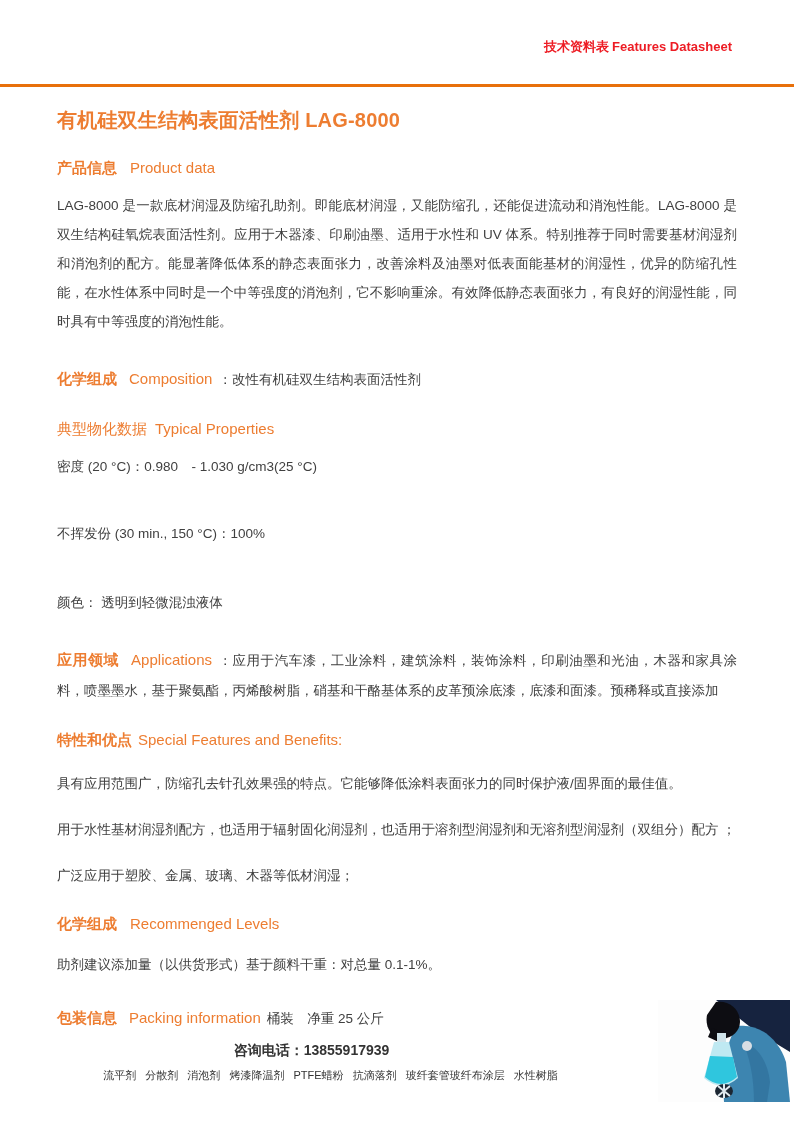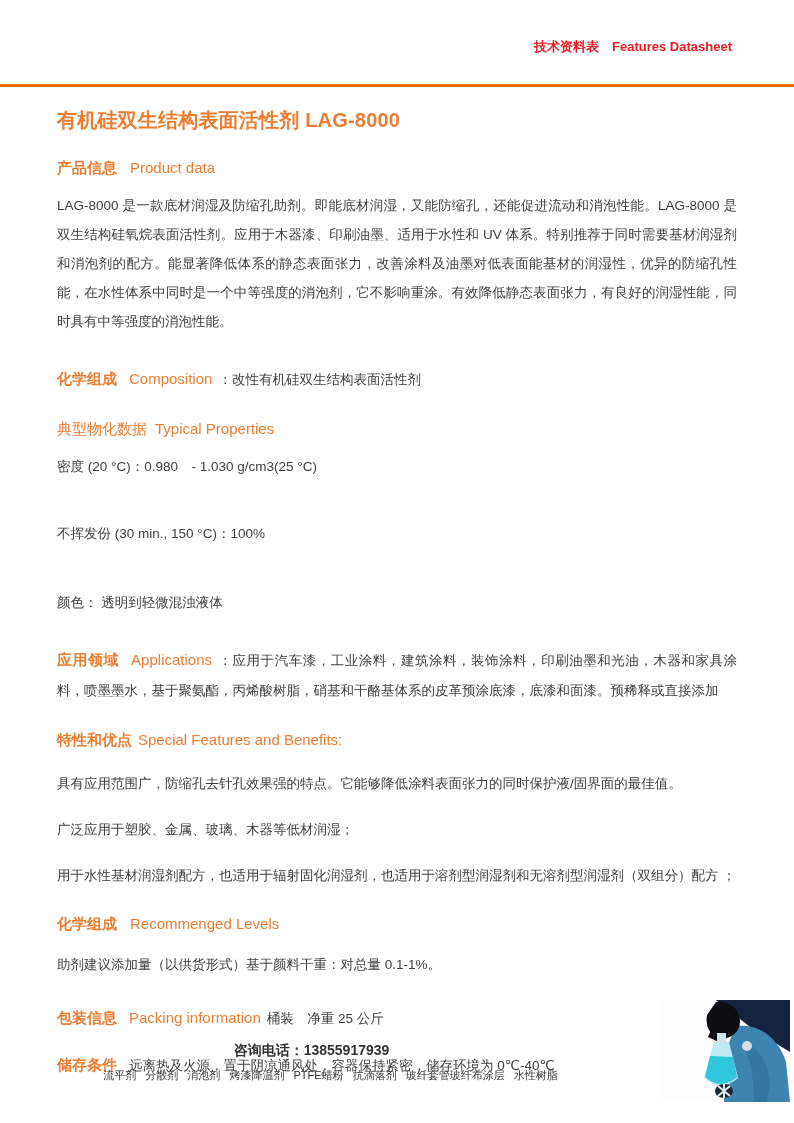--- a/index.html
+++ b/index.html
@@ -9,21 +9,21 @@
     font-family:"Liberation Sans","DejaVu Sans",sans-serif;
     color:var(--body-text,#404040);
   }
   
   .hdr { position:relative; height:84px; }
   .logo { position:absolute; left:33px; top:11px; width:74px; text-align:center; }
   .logo svg { display:block; margin:0 auto; width:50px; height:47px; }
   .logo-name { font-size:11px; font-weight:bold; color:#3c3c3c; letter-spacing:1.6px; margin-top:1px; }
   .doc-label { position:absolute; right:62px; top:38px; font-size:13px; font-weight:bold;
                color:var(--brand-red,#ed1c24); white-space:nowrap; }
-  .doc-label .zh { margin-right:13px;font-family:Liberation Serif, serif; }
+  .doc-label .zh { margin-right:3px;font-family:Liberation Serif, serif; }
   .rule { height:3px; background:var(--rule-orange,#e8700a); }
   
   main { padding:0 57px; }
   .title { margin:20px 0 0; font-size:20px; font-weight:600; letter-spacing:.2px;
            color:var(--accent-orange,#ed7d31); }
   .sec { margin:25px 0 0; font-size:15px; color:var(--accent-orange,#ed7d31); font-weight:normal; }
   .sec .zh { font-weight:bold; margin-right:13px; }
   .sec.light .zh { font-weight:normal; margin-right:8px; }
   .sec .en { font-weight:normal; }
   .body-text { margin:13px 0 0; font-size:13.5px; line-height:29px; text-align:justify;
@@ -74,35 +74,32 @@
     <p class="body-text gap-xl">颜色：  透明到轻微混浊液体</p>
 
     <p class="inline-sec">
       <span class="h-zh">应用领域</span><span class="h-en">Applications</span><span>：应用于汽车漆，工业涂料，建筑涂料，装饰涂料，印刷油墨和光油，木器和家具涂料，喷墨墨水，基于聚氨酯，丙烯酸树脂，硝基和干酪基体系的皮革预涂底漆，底漆和面漆。预稀释或直接添加</span>
     </p>
 
     <h2 class="sec">
       <span class="zh" style="margin-right:6px">特性和优点</span><span class="en">Special Features and Benefits:</span>
     </h2>
     <p class="body-text" style="margin-top:19px">具有应用范围广，防缩孔去针孔效果强的特点。它能够降低涂料表面张力的同时保护液/固界面的最佳值。</p>
+    <p class="body-text" style="margin-top:17px">用于水性基材润湿剂配方，也适用于辐射固化润湿剂，也适用于溶剂型润湿剂和无溶剂型润湿剂（双组分）配方 ；</p>
     <p class="body-text" style="margin-top:17px">广泛应用于塑胶、金属、玻璃、木器等低材润湿；</p>
-    <p class="body-text" style="margin-top:17px">用于水性基材润湿剂配方，也适用于辐射固化润湿剂，也适用于溶剂型润湿剂和无溶剂型润湿剂（双组分）配方 ；</p>
 
     <h2 class="sec">
       <span class="zh">化学组成</span><span class="en">Recommenged Levels</span>
     </h2>
     <p class="body-text" style="margin-top:16px">助剂建议添加量（以供货形式）基于颜料干重：对总量 0.1-1%。</p>
 
     <p class="inline-sec" style="margin-top:24px">
       <span class="h-zh">包装信息</span><span class="h-en">Packing information</span><span>桶装　净重 25 公斤</span>
     </p>
 
-    <p class="inline-sec" style="margin-top:16px">
-      <span class="h-zh">储存条件</span><span>远离热及火源，置于阴凉通风处，容器保持紧密，储存环境为 0℃-40℃</span>
-    </p>
   </main>
 
   <div class="footer-phone">
     <span>咨询电话：</span><span>13855917939</span>
   </div>
   <div class="footer-products">流平剂 分散剂 消泡剂 烤漆降温剂 PTFE蜡粉 抗滴落剂 玻纤套管玻纤布涂层 水性树脂</div>
 
   <div class="footer-photo">
     <svg viewBox="0 0 132 102" aria-hidden="true">
       <rect x="0" y="0" width="132" height="102" fill="#fdfdfd"></rect>

